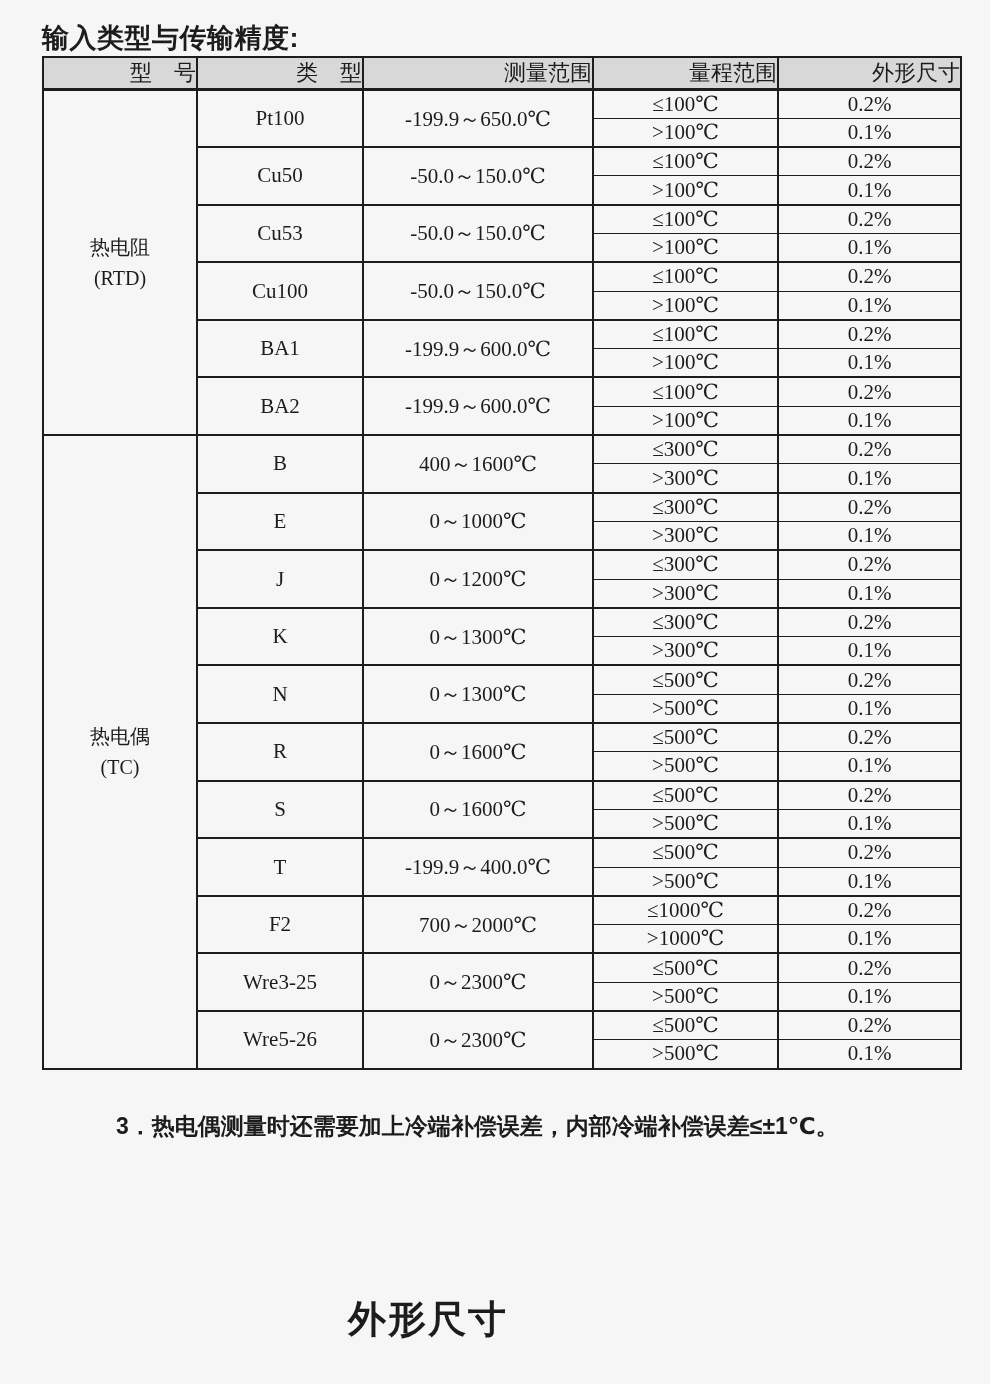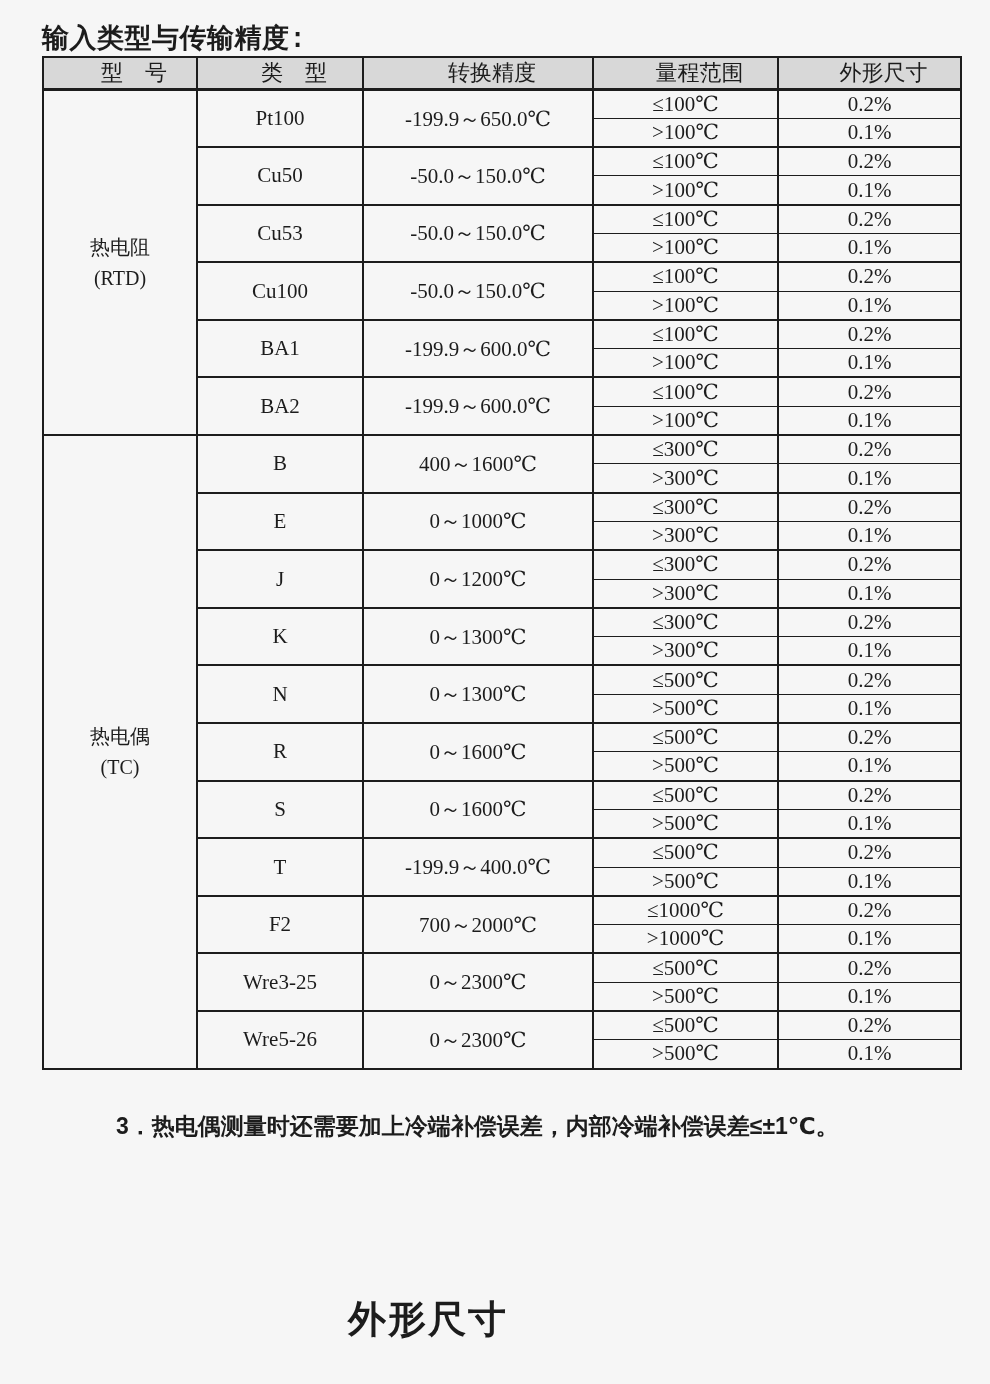--- a/index.html
+++ b/index.html
@@ -13,36 +13,36 @@
   .page{
     position:relative;
     width:990px;height:1384px;
     background:var(--page-bg);
     overflow:hidden;
     font-family:"Liberation Sans","DejaVu Sans",sans-serif;
     color:var(--text);
   }
   .doc-title{
     position:absolute;left:42px;top:20px;
-    font-size:27px;font-weight:700;letter-spacing:0.5px;font-family:Liberation Mono, monospace;
+    font-size:27px;font-weight:700;letter-spacing:0.5px;
   }
   table.spec-table{
     position:absolute;left:42px;top:56px;
     width:918px;
     border-collapse:collapse;table-layout:fixed;
     font-family:"Liberation Serif","DejaVu Serif",serif;
     font-size:21px;color:var(--text);
   }
   table.spec-table th{
     background:var(--header-bg);
     border:2px solid var(--border);
     border-bottom:3px solid var(--border);
     height:31px;
     font-weight:400;font-size:22px;
-    text-align:center;vertical-align:middle;padding-left:28px;
+    text-align:right;vertical-align:middle;padding-left:28px;
   }
   table.spec-table td{
     border-left:2px solid var(--border);
     border-right:2px solid var(--border);
     height:28.8px;
     text-align:center;vertical-align:middle;
     padding:0;
     white-space:nowrap;
   }
   table.spec-table{border:2px solid var(--border);}
@@ -77,21 +77,21 @@
       <col style="width:154px">
       <col style="width:166px">
       <col style="width:230px">
       <col style="width:185px">
       <col style="width:183px">
     </colgroup>
     <thead>
       <tr>
         <th>型　号</th>
         <th>类　型</th>
-        <th>转换精度</th>
+        <th>测量范围</th>
         <th>量程范围</th>
         <th>外形尺寸</th>
       </tr>
     </thead>
     <tbody>
         <tr>
           <td class="model-cell major" rowspan="12">
             <div>热电阻</div>
             <div>(RTD)</div>
           </td>

